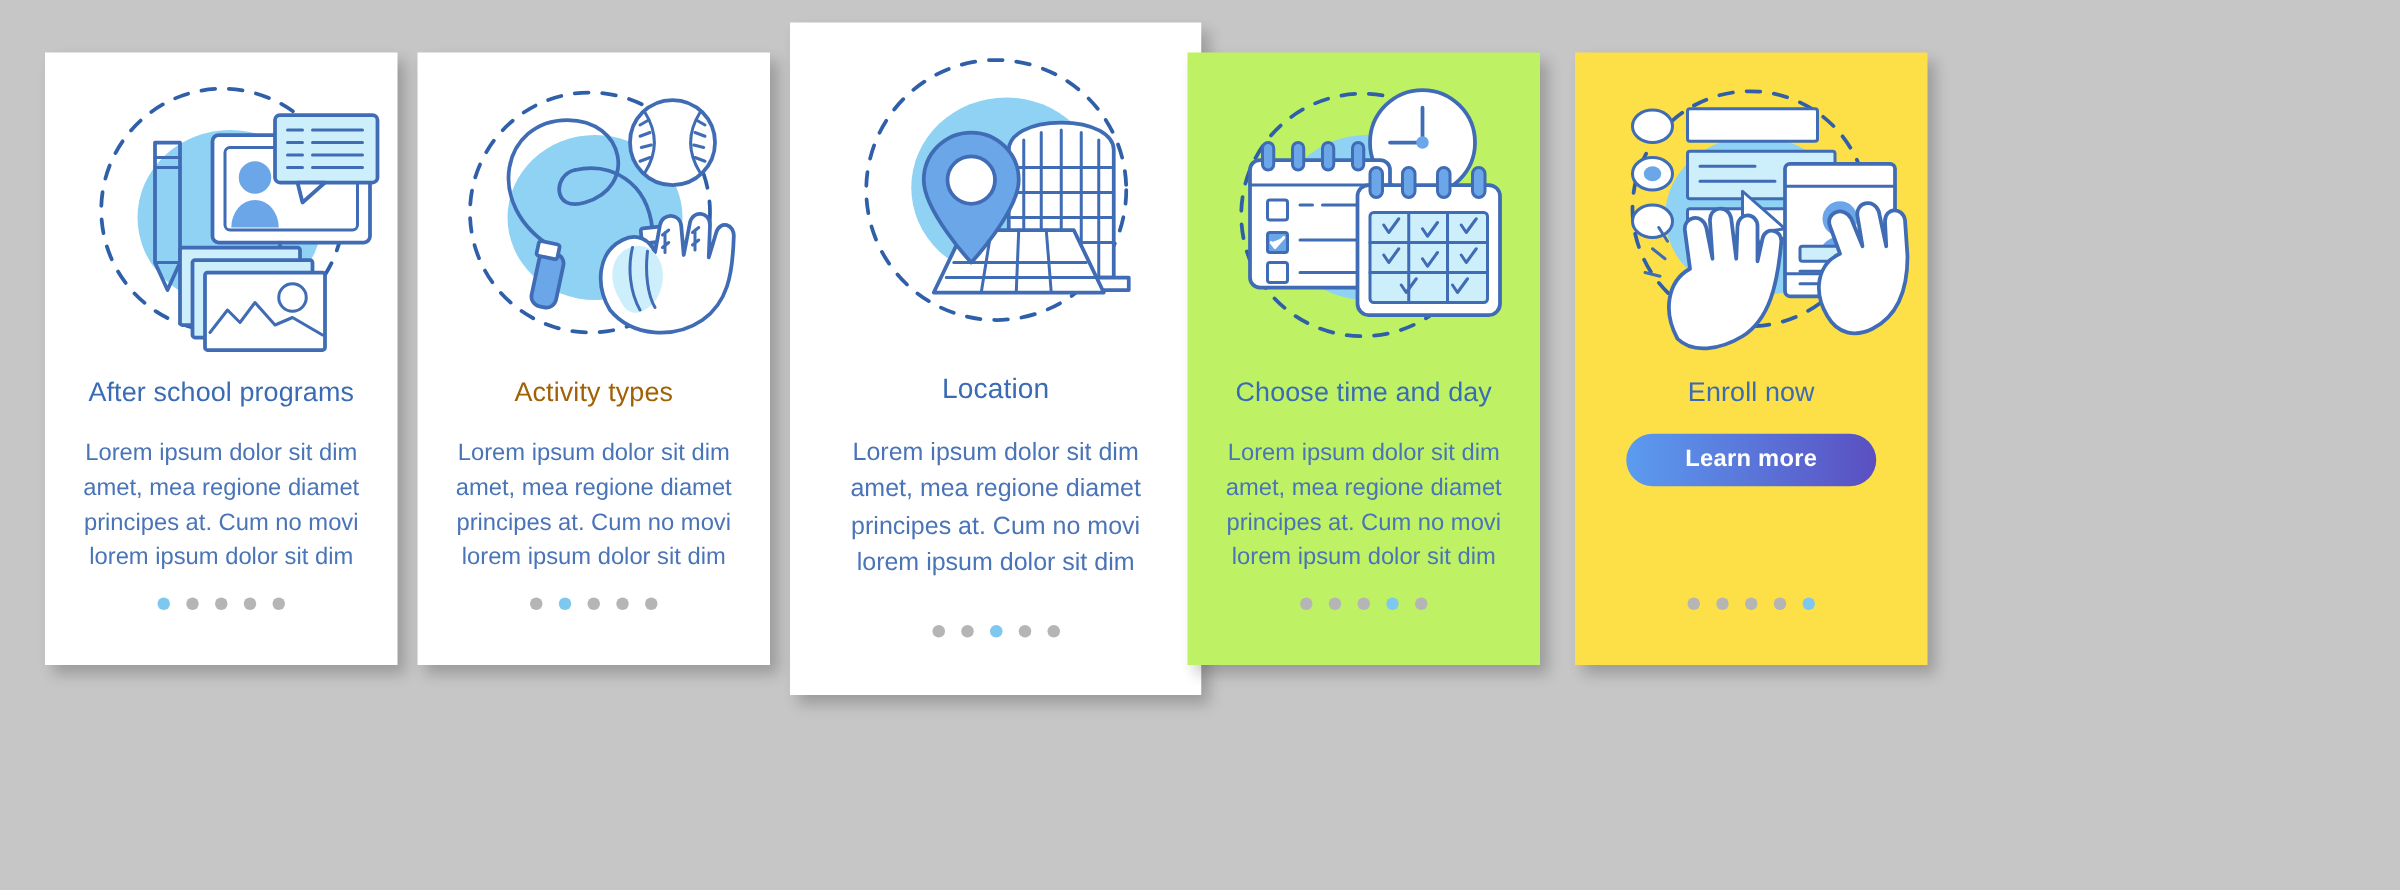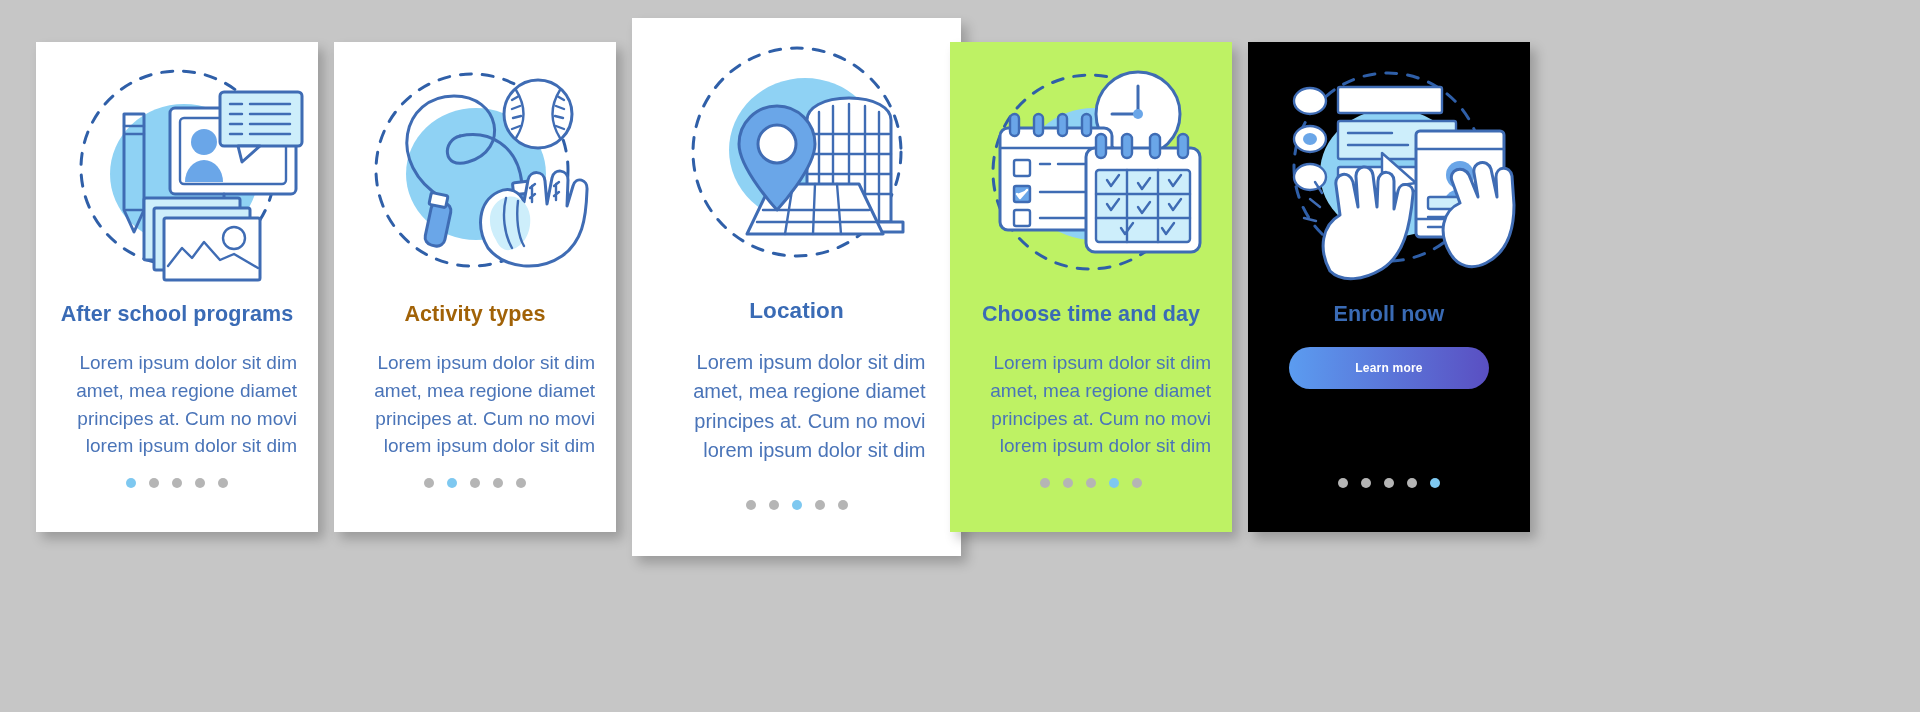--- a/index.html
+++ b/index.html
@@ -34,42 +34,42 @@
     position:relative;
     width:100%;
     display:flex;align-items:center;justify-content:center;
   }
   .card.std .illo{height:248px;margin-top:6px;}
   .card.tall .illo{height:262px;margin-top:10px;}
   .illo svg{display:block;overflow:visible;}
 
   
   .title{
-    font-weight:bold;
+    font-weight:normal;
     color:#3a6bb5;
     letter-spacing:.1px;
     line-height:1.15;
   }
   .card.std .title{font-size:21.5px;margin:6px 0 0 0;}
   .card.tall .title{font-size:22.5px;margin:8px 0 0 0;}
 
   .desc{
     color:#4a74b8;
-    text-align:right;
+    text-align:center;
     line-height:1.47;
   }
   .card.std .desc{font-size:19px;margin:22px 0 0 0;width:240px;}
   .card.tall .desc{font-size:20px;margin:24px 0 0 0;width:258px;}
 
   
   .cta{
     margin-top:20px;
     width:200px;height:42px;
     border:none;border-radius:21px;
-    color:#ffffff;font-size:12px;font-weight:bold;
+    color:#ffffff;font-size:19px;font-weight:bold;
     letter-spacing:.2px;
     cursor:pointer;
     font-family:"Liberation Sans", sans-serif;
     display:flex;align-items:center;justify-content:center;
   }
 
   
   .dots{
     position:absolute;
     left:0;right:0;
@@ -241,21 +241,21 @@
     <div class="desc" style="color: rgb(74, 116, 184);">Lorem ipsum dolor sit dim amet, mea regione diamet principes at. Cum no movi lorem ipsum dolor sit dim</div>
     <div class="dots">
       <span class="dot" style="background: rgb(181, 181, 181);"></span>
       <span class="dot" style="background: rgb(181, 181, 181);"></span>
       <span class="dot" style="background: rgb(181, 181, 181);"></span>
       <span class="dot on" style="background: rgb(126, 200, 240);"></span>
       <span class="dot" style="background: rgb(181, 181, 181);"></span>
     </div>
   </div>
 
-  <div class="card std c5" style="background: #000000;">
+  <div class="card std c5" style="background: #fde047; margin-left: 12px;">
     <div class="illo">
       <svg width="250" height="230" viewBox="0 0 250 230" aria-hidden="true">
         <circle class="dash" cx="124" cy="110" r="94"></circle>
         <ellipse class="blob" cx="128" cy="116" rx="72" ry="64"></ellipse>
 
         <ellipse class="white st2" cx="46" cy="44" rx="16" ry="13"></ellipse>
         <ellipse class="white st2" cx="46" cy="82" rx="16" ry="13"></ellipse>
         <ellipse class="fillmid" cx="46" cy="82" rx="7" ry="6"></ellipse>
         <ellipse class="white st2" cx="46" cy="120" rx="16" ry="13"></ellipse>
 

